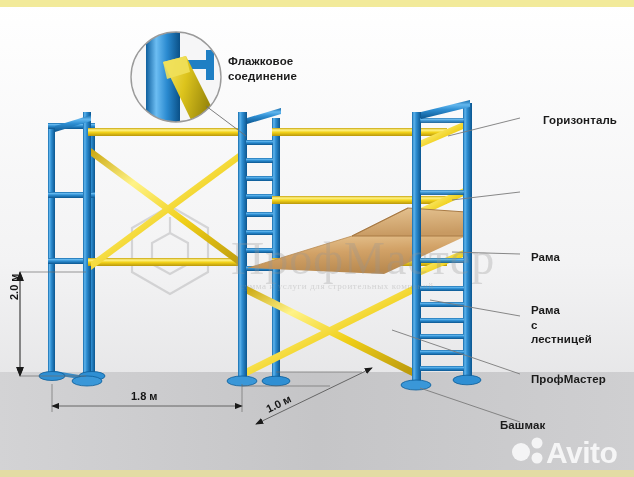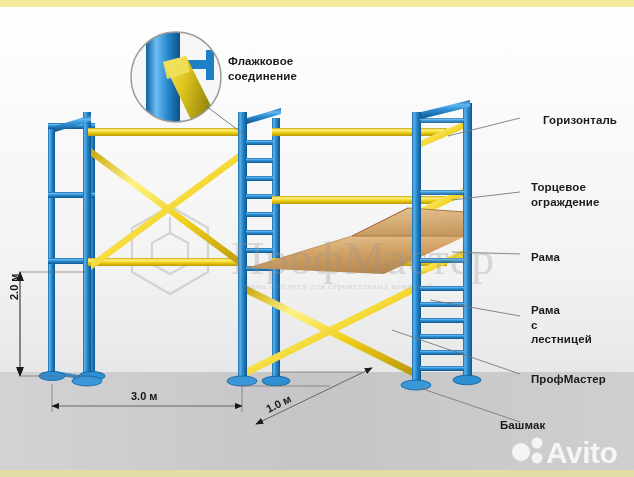--- a/index.html
+++ b/index.html
@@ -284,30 +284,28 @@
       <circle cx="521" cy="452" r="9" fill="#ffffff"></circle>
       <circle cx="537" cy="443" r="5.5" fill="#ffffff"></circle>
       <circle cx="537" cy="458" r="5.5" fill="#ffffff"></circle>
     </g>
   </svg>
 
   <div class="lbl" style="left:228px;top:54px;">Флажковое
 соединение</div>
 
   <div class="lbl" style="left:531px;top:113px;padding-left:12px;">Горизонталь</div>
-  <div class="lbl" style="left:531px;top:180px;">Торцевое
-ограждение</div>
   <div class="lbl" style="left:531px;top:250px;">Рама</div>
   <div class="lbl" style="left:531px;top:303px;">Рама
 с лестницей</div>
   <div class="lbl" style="left:531px;top:372px;">ПрофМастер</div>
   <div class="lbl" style="left:500px;top:418px;">Башмак</div>
 
   <div class="dim" style="left:8px;top:300px;transform:rotate(-90deg);transform-origin:left top;">2.0 м</div>
-  <div class="dim" style="left:131px;top:390px;">3.0 м</div>
+  <div class="dim" style="left:131px;top:390px;">1.8 м</div>
   <div class="dim" style="left:264px;top:404px;transform:rotate(-26deg);transform-origin:left top;">1.0 м</div>
 
   <div class="wm-main" style="left:231px;top:232px;">ПрофМастер</div>
   <div class="wm-sub" style="left:240px;top:281px;">сумма и услуги для строительных компаний</div>
 
   <div class="avito" style="left:546px;top:436px;">
     <span class="avito-txt">Avito</span>
   </div>
 
 </div>

